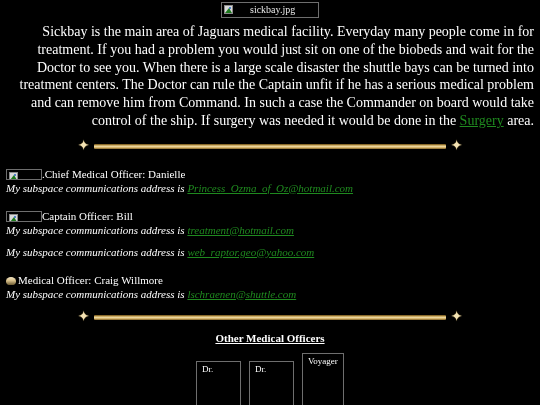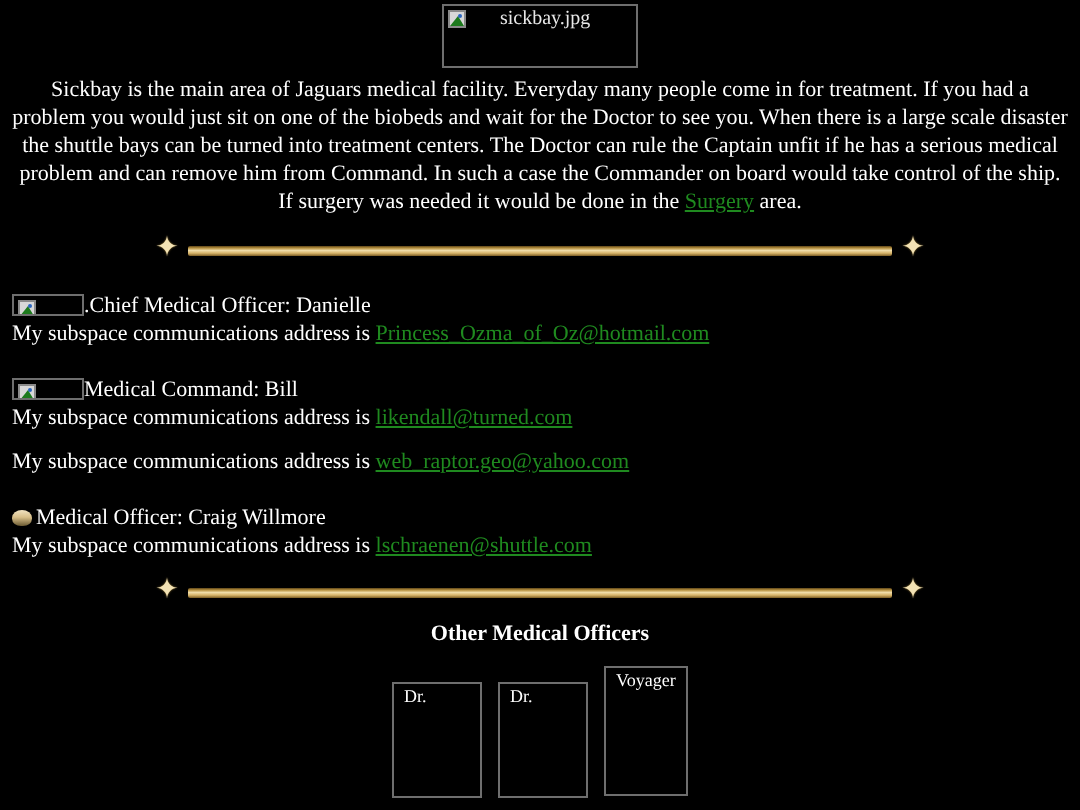--- a/index.html
+++ b/index.html
@@ -63,30 +63,30 @@
     display: inline-block;
     vertical-align: top;
     padding-top: 1px;
     font-size: 10px;
   }
 
   
   .topimg-wrap { text-align: center; padding-top: 2px; }
   .topimg {
     width: 98px;
-    height: 32px;
+    height: 16px;
     text-align: left;
   }
   .topimg .alt { padding-left: 14px; }
 
   
   .intro {
     margin: 5px 2px 0 2px;
-    text-align: center;
-    font-size: 11px;
+    text-align: right;
+    font-size: 14px;
     line-height: 1.27;
   }
   a, .link {
     color: #1f8a1f;
     text-decoration: underline;
     cursor: pointer;
   }
 
   
   .divider {
@@ -143,28 +143,30 @@
     height: 8px;
     vertical-align: -1px;
     margin-right: 2px;
     border-radius: 50% 50% 45% 45%;
     background: linear-gradient(to bottom, #f1e3c2 0%, #d9c08a 45%, #6b5a32 100%);
   }
   .subspace {
     font-size: 11px;
     line-height: 14px;
     margin-bottom: 8px;
+    font-style: italic;
   }
 
   
   .section-title {
     text-align: center;
     font-weight: bold;
     font-size: 11px;
     margin: 3px 0 8px 0;
+    text-decoration: underline;
   }
   .cards {
     display: flex;
     justify-content: center;
     align-items: flex-start;
     gap: 8px;
   }
   .card {
     border: 1px solid #6e6e6e;
     background: #000;
@@ -207,23 +209,23 @@
           <span class="glyph"></span>
         </span><span>.</span><span>Chief Medical Officer: Danielle</span>
       </div>
       <div class="subspace"><span>My subspace communications address is </span><a class="link">Princess_Ozma_of_Oz@hotmail.com</a></div>
     </div>
 
     <div class="officer">
       <div class="officer-head">
         <span class="brokenimg wide">
           <span class="glyph"></span>
-        </span><span>Medical Command: Bill</span>
+        </span><span>Captain Officer: Bill</span>
       </div>
-      <div class="subspace"><span>My subspace communications address is </span><a class="link">likendall@turned.com</a></div>
+      <div class="subspace"><span>My subspace communications address is </span><a class="link">treatment@hotmail.com</a></div>
     </div>
 
     <div class="officer">
       <div class="subspace"><span>My subspace communications address is </span><a class="link">web_raptor.geo@yahoo.com</a></div>
     </div>
 
     <div class="officer">
       <div class="officer-head">
         <span class="bullet-icon"></span><span>Medical Officer: Craig Willmore</span>
       </div>

